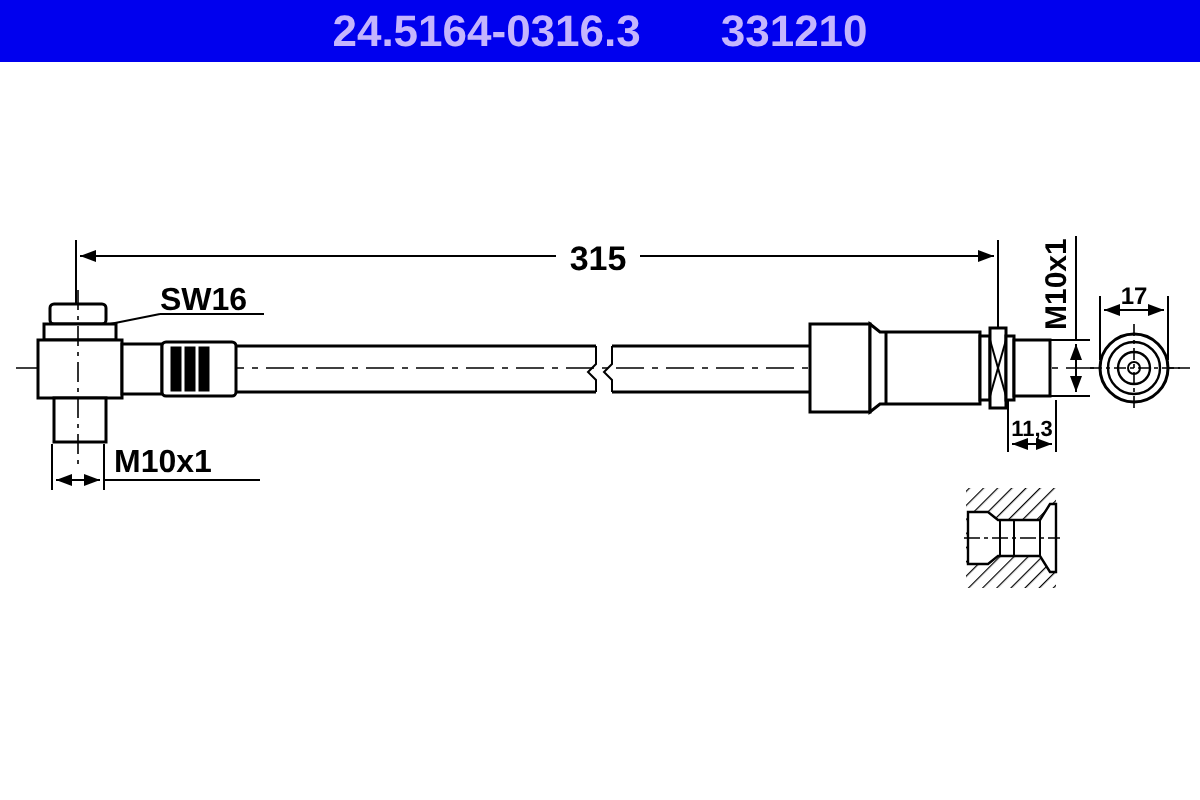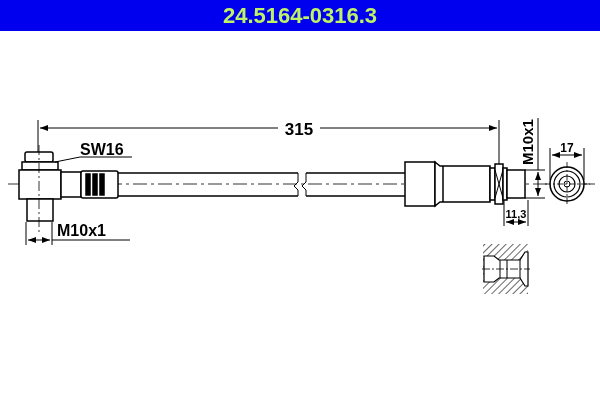--- a/index.html
+++ b/index.html
@@ -1,26 +1,27 @@
 <!DOCTYPE html>
 <html><head>
 <meta charset="utf-8">
 <style>
   html,body{margin:0;padding:0;background:#fff;}
   body{width:600px;height:400px;position:relative;overflow:hidden;font-family:"Liberation Sans",sans-serif;}
-  .header{position:absolute;left:0;top:0;width:600px;height:31px;background:#0000ee;color:#bef264;
+  .header{position:absolute;left:0;top:0;width:600px;height:31px;background:#0000ee;color:#c4b5fd;
     display:flex;justify-content:center;align-items:center;font-weight:bold;font-size:22px;gap:40px;}
   svg{position:absolute;left:0;top:0;}
   .lbl{font-family:"Liberation Sans",sans-serif;font-weight:bold;fill:#000;}
 </style>
 </head>
 <body>
 
 <div class="header">
   <span>24.5164-0316.3</span>
+  <span>331210</span>
 </div>
 
 <svg width="600" height="400" viewBox="0 0 600 400">
   <defs>
     <marker id="arr" markerWidth="8" markerHeight="6" refX="8" refY="3" orient="auto-start-reverse">
       <path d="M0,0 L8,3 L0,6 Z" fill="#000"></path>
     </marker>
     <pattern id="hatch" width="5" height="5" patternUnits="userSpaceOnUse" patternTransform="rotate(45)">
       <line x1="0" y1="0" x2="0" y2="5" stroke="#000" stroke-width="1.2"></line>
     </pattern>

